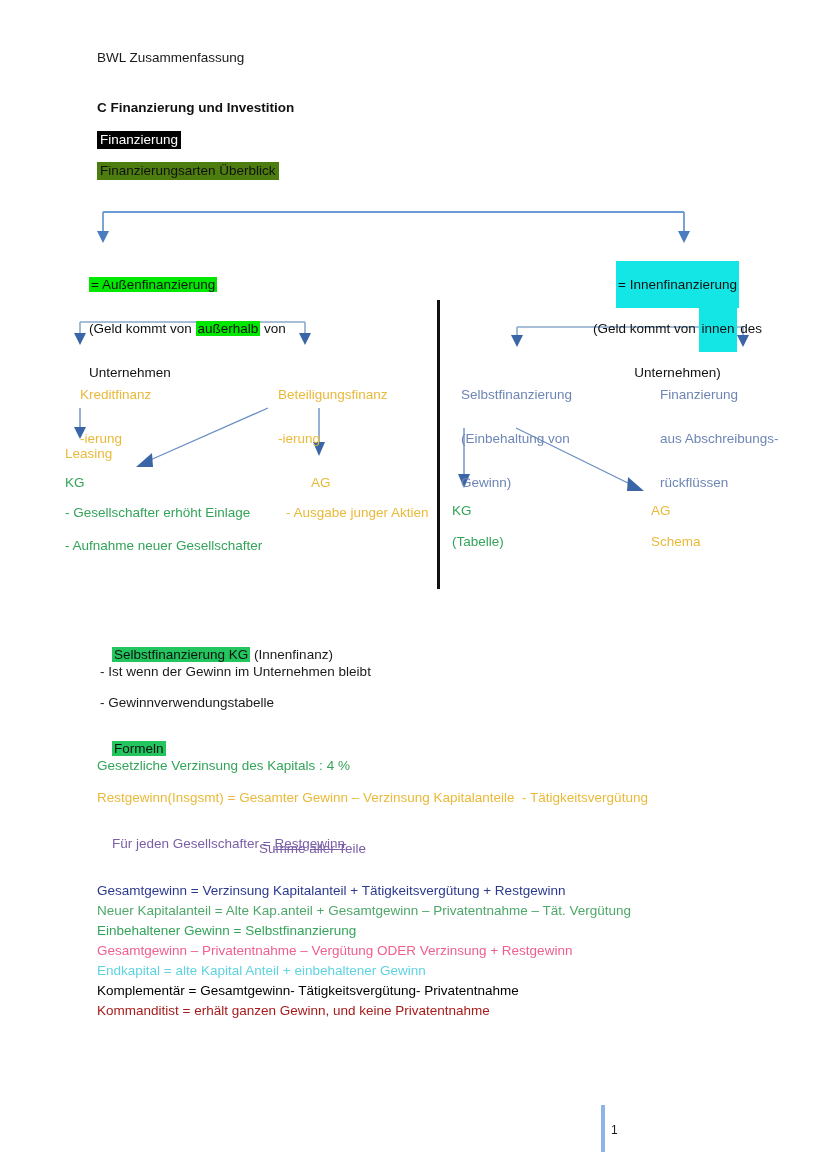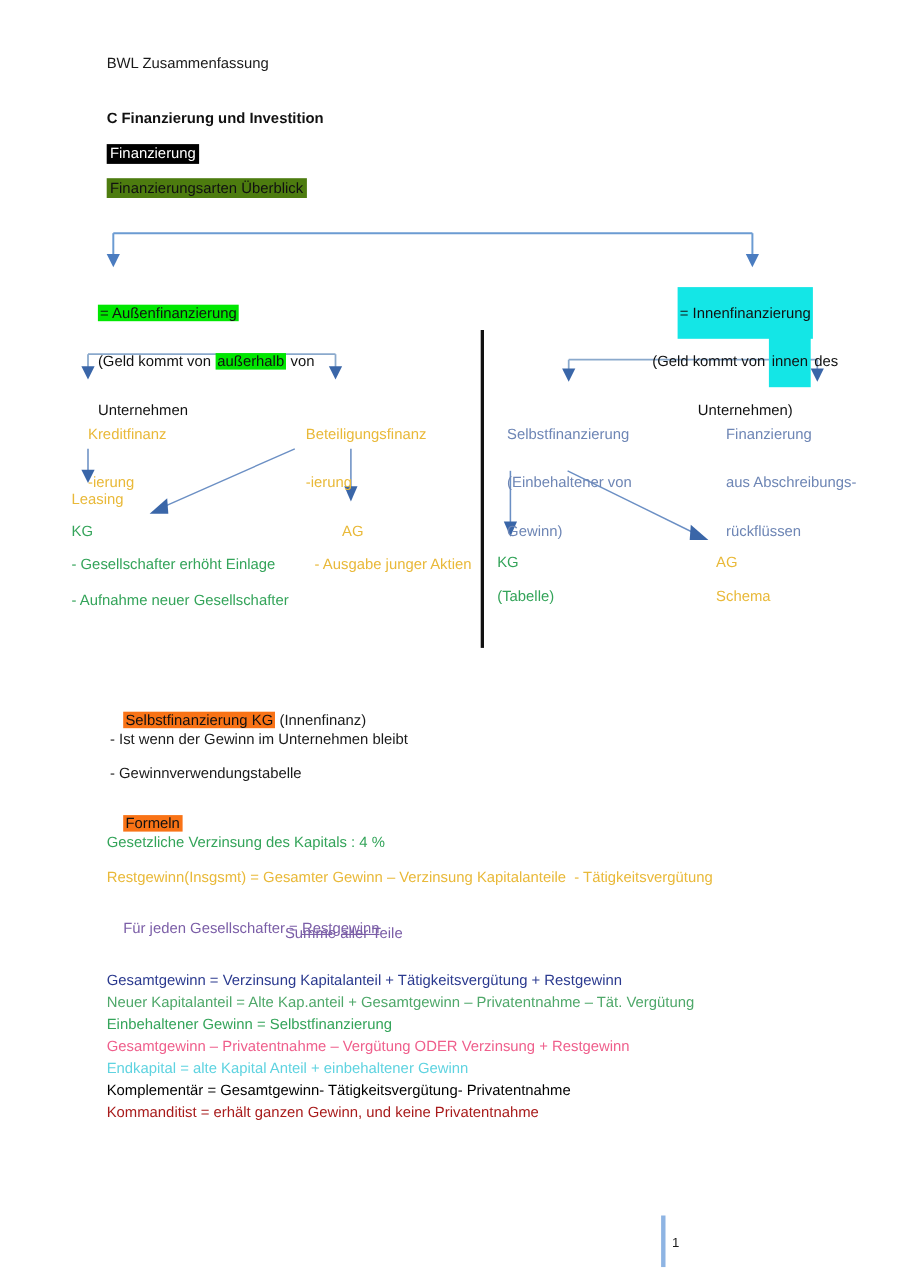--- a/index.html
+++ b/index.html
@@ -77,21 +77,21 @@
   .n-schema   { left: 651px; top: 531px; }
 
   
   .divider {
     left: 437px; top: 300px; width: 3px; height: 289px;
     background: #111111;
   }
 
   
   .hl-yellow-2 {
-    background: #f97316; color: #111111; padding: 0 2px;
+    background: #22c55e; color: #111111; padding: 0 2px;
   }
   .note { font-size: 13.5px; color: #1a1a1a; }
   .n-selbstkg { left: 97px; top: 632px; }
   .n-ist      { left: 100px; top: 664px; }
   .n-gvt      { left: 100px; top: 695px; }
   .n-formeln  { left: 97px; top: 726px; }
 
   .f-green  { color: #34a45a; }
   .f-gold   { color: #e9b939; }
   .f-purple { color: #7b5ea7; }
@@ -198,21 +198,21 @@
   </div>
   <div class="abs lbl gold n-leasing">Leasing</div>
   <div class="abs lbl green n-kg-left">KG</div>
   <div class="abs lbl gold n-ag-left">AG</div>
   <div class="abs lbl green n-b1">- Gesellschafter erhöht Einlage</div>
   <div class="abs lbl green n-b2">- Aufnahme neuer Gesellschafter</div>
   <div class="abs lbl gold n-b3">- Ausgabe junger Aktien</div>
 
   <div class="abs lbl slate n-selbst">
     <span>Selbstfinanzierung</span><br>
-    <span>(Einbehaltener von</span><br>
+    <span>(Einbehaltung von</span><br>
     <span>Gewinn)</span>
   </div>
   <div class="abs lbl slate n-abschr">
     <span>Finanzierung</span><br>
     <span>aus Abschreibungs-</span><br>
     <span>rückflüssen</span>
   </div>
   <div class="abs lbl green n-kg-right">KG</div>
   <div class="abs lbl green n-tab">(Tabelle)</div>
   <div class="abs lbl gold n-ag-right">AG</div>

